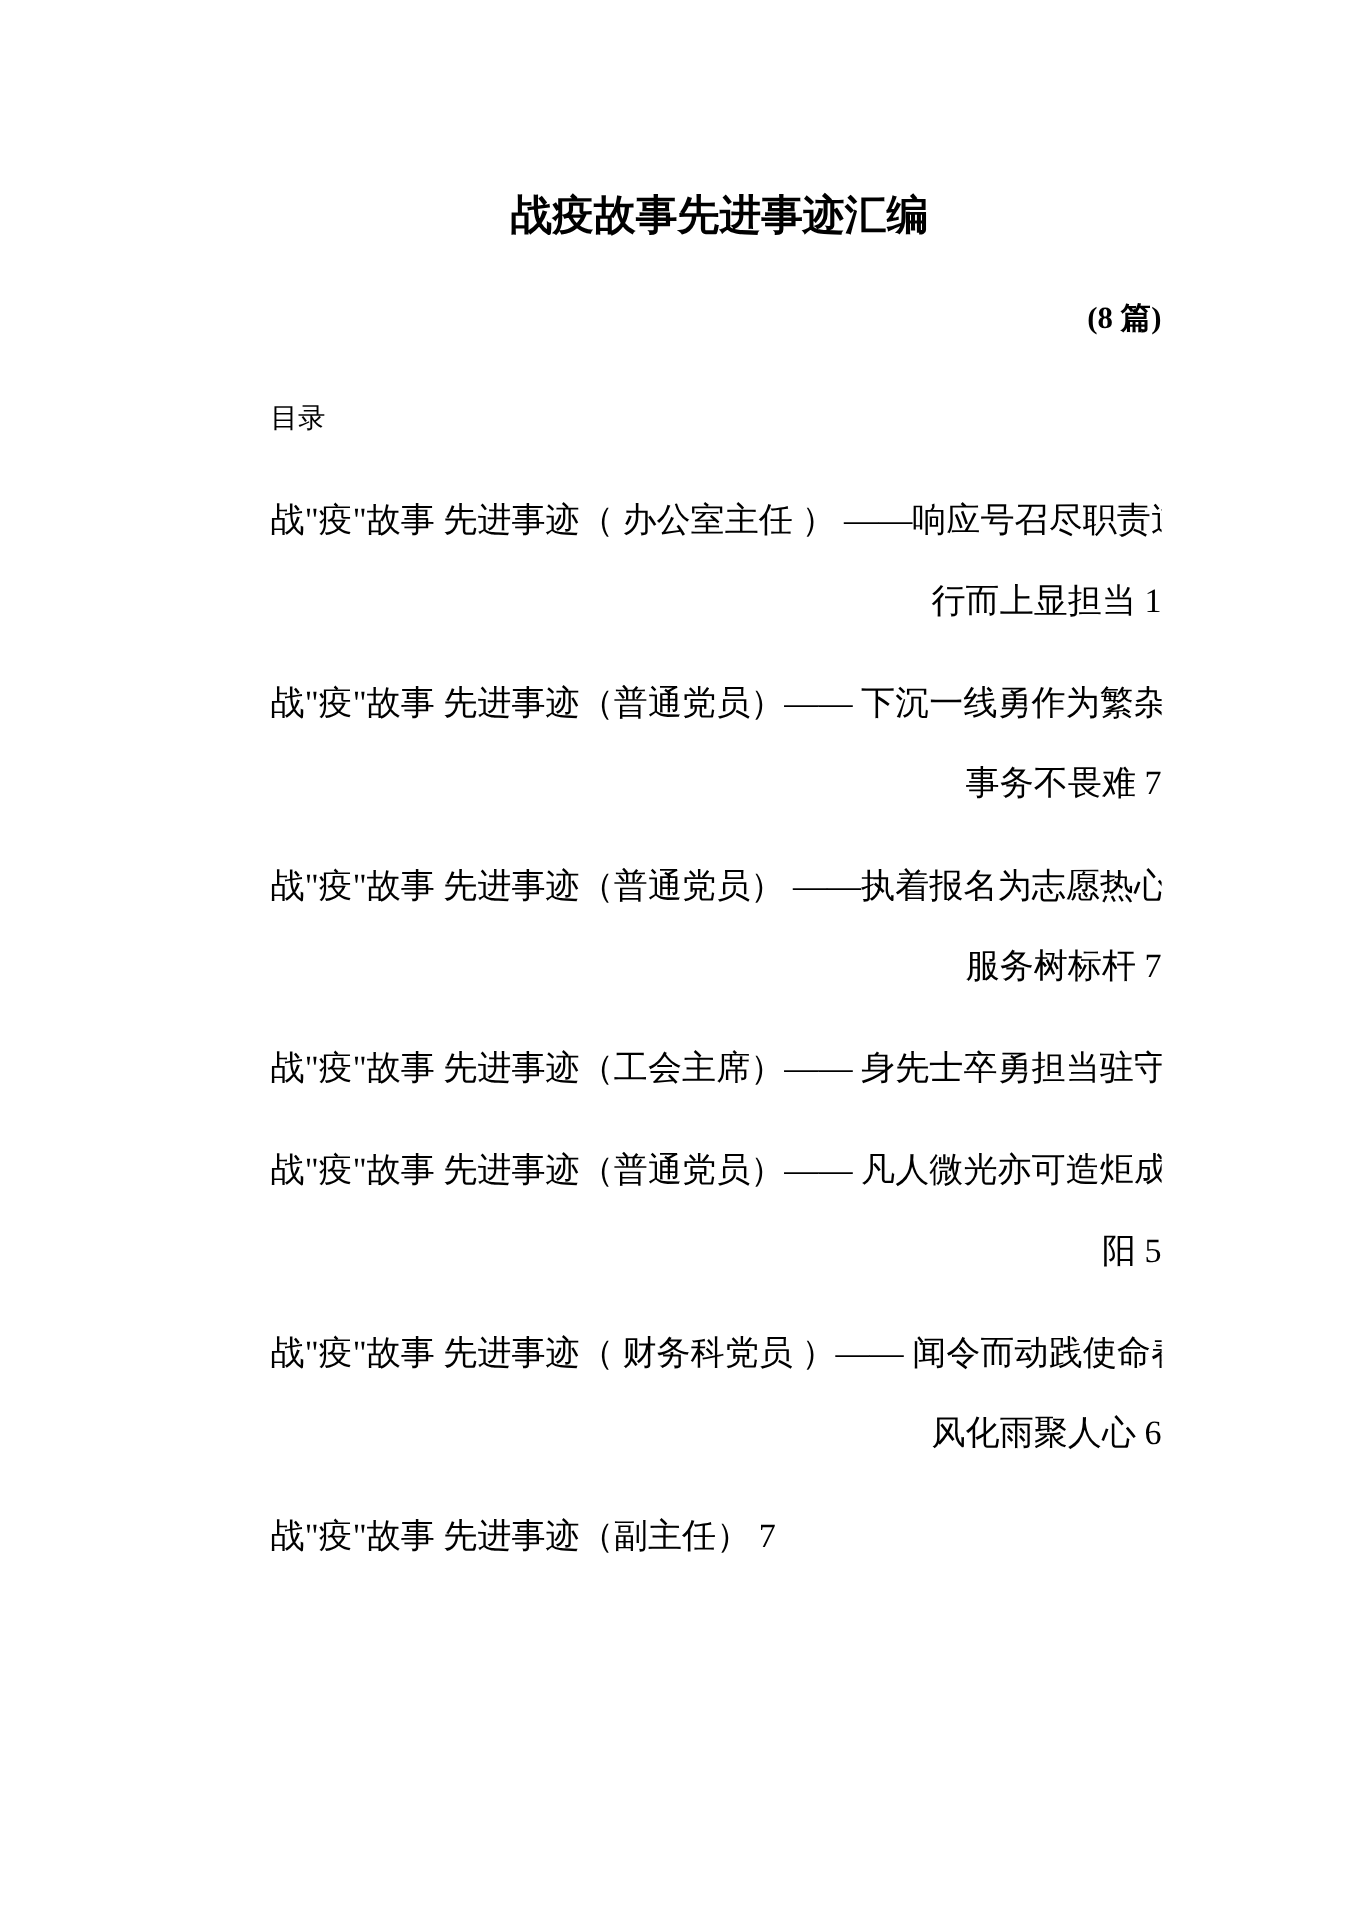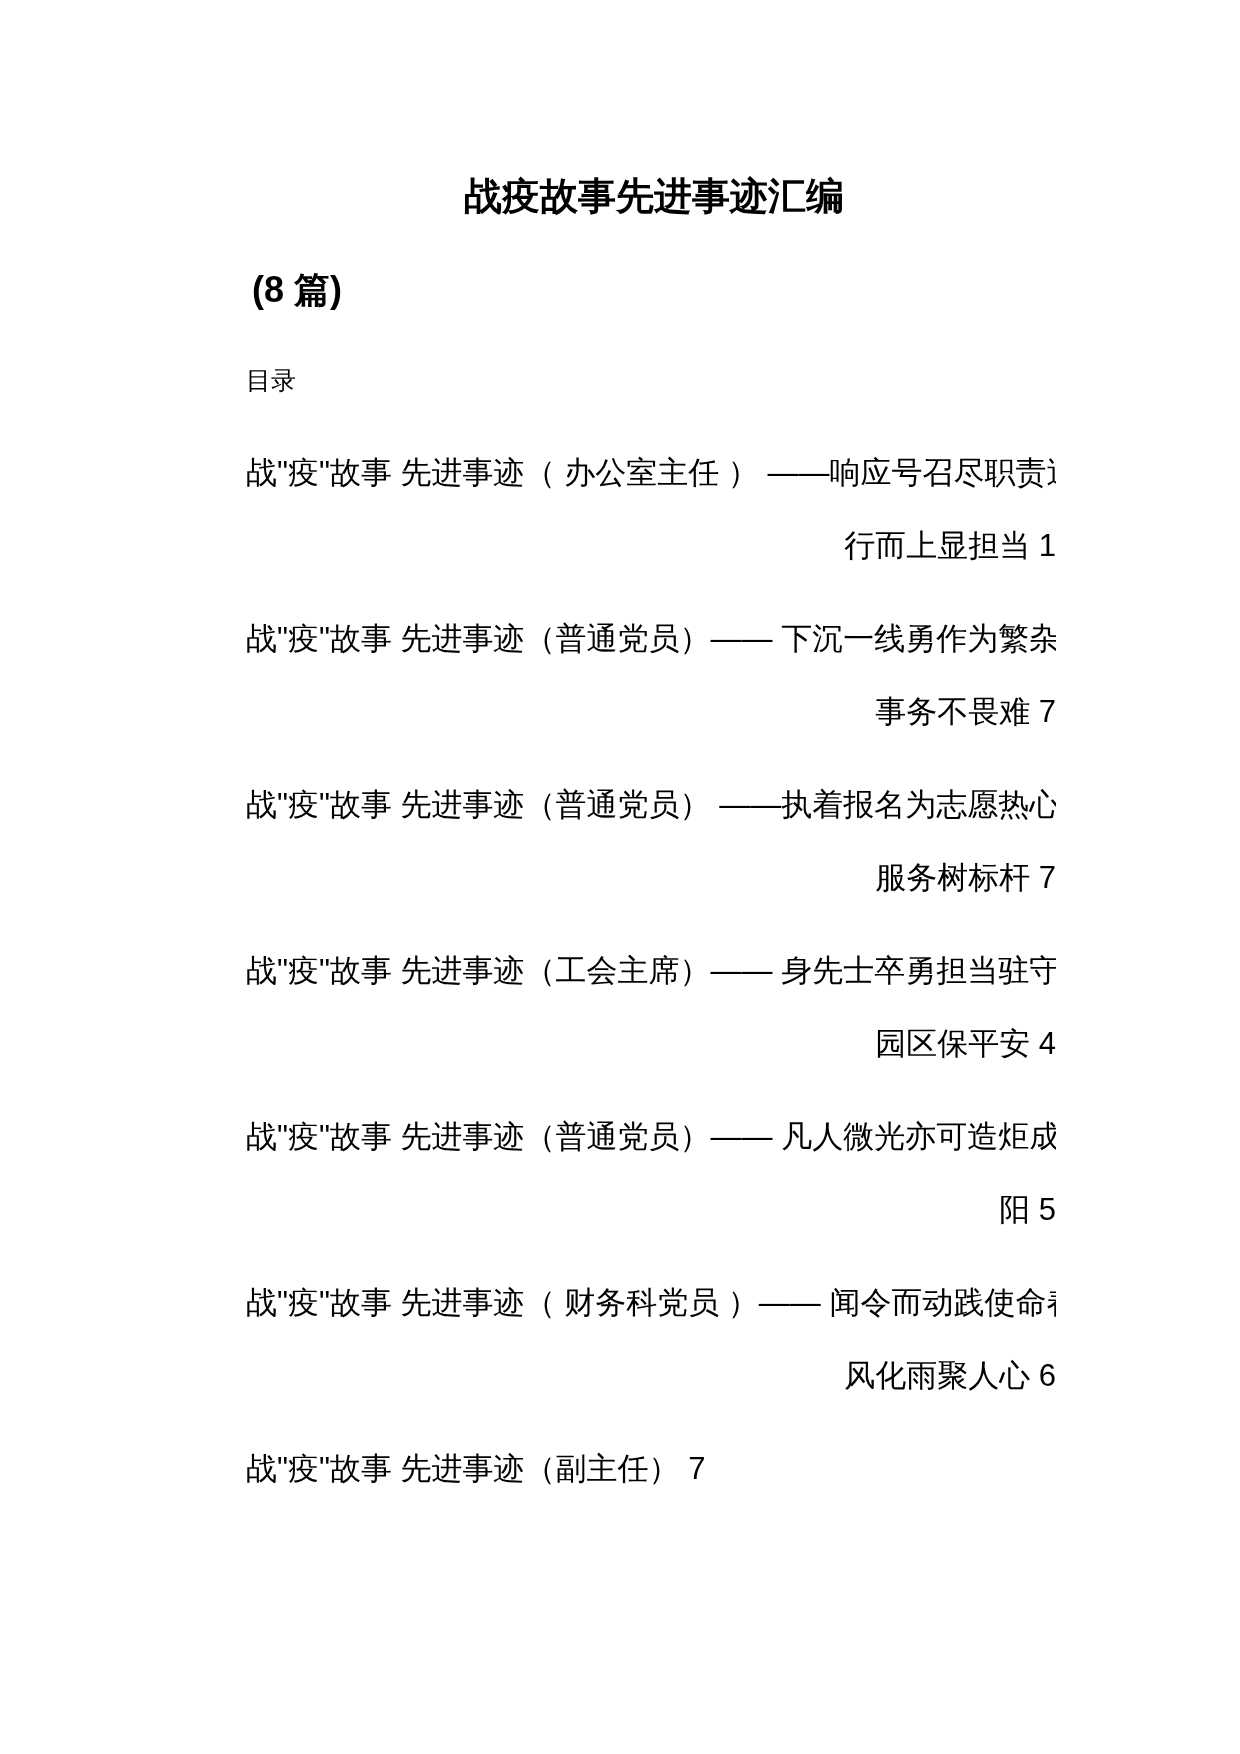--- a/index.html
+++ b/index.html
@@ -14,36 +14,37 @@
     font-family: "Liberation Sans", "DejaVu Sans", sans-serif;
     position: relative;
     overflow: hidden;
   }
   .page {
     position: absolute;
     left: 186px;
     top: 0;
     width: 870px;
     padding-top: 151px;
+    font-family: Liberation Serif, serif;
   }
   .doc-title {
     margin: 0;
     font-size: 38px;
     font-weight: bold;
     line-height: 90px;
     text-align: center;
     padding-left: 66px; 
     white-space: nowrap;
   }
   .doc-subtitle {
     margin: 9px 0 0 0;
-    font-size: 36px;
+    font-size: 28px;
     font-weight: bold;
     line-height: 80px;
-    text-align: left;
+    text-align: right;
     padding-left: 66px;
     white-space: nowrap;
   }
   .toc-heading {
     margin: 14px 0 19px 0;
     font-size: 25px;
     line-height: 73px;
     text-indent: 60px;
   }
   .entry {
@@ -91,21 +92,20 @@
     <div class="l2">事务不畏难 7</div>
   </div>
 
   <div class="entry">
     <div class="l1">战"疫"故事 先进事迹（普通党员） ——执着报名为志愿热心</div>
     <div class="l2">服务树标杆 7</div>
   </div>
 
   <div class="entry">
     <div class="l1">战"疫"故事 先进事迹（工会主席）—— 身先士卒勇担当驻守</div>
-    <div class="l2">园区保平安 4</div>
   </div>
 
   <div class="entry">
     <div class="l1">战"疫"故事 先进事迹（普通党员）—— 凡人微光亦可造炬成</div>
     <div class="l2">阳 5</div>
   </div>
 
   <div class="entry">
     <div class="l1">战"疫"故事 先进事迹（ 财务科党员 ）—— 闻令而动践使命春</div>
     <div class="l2">风化雨聚人心 6</div>

